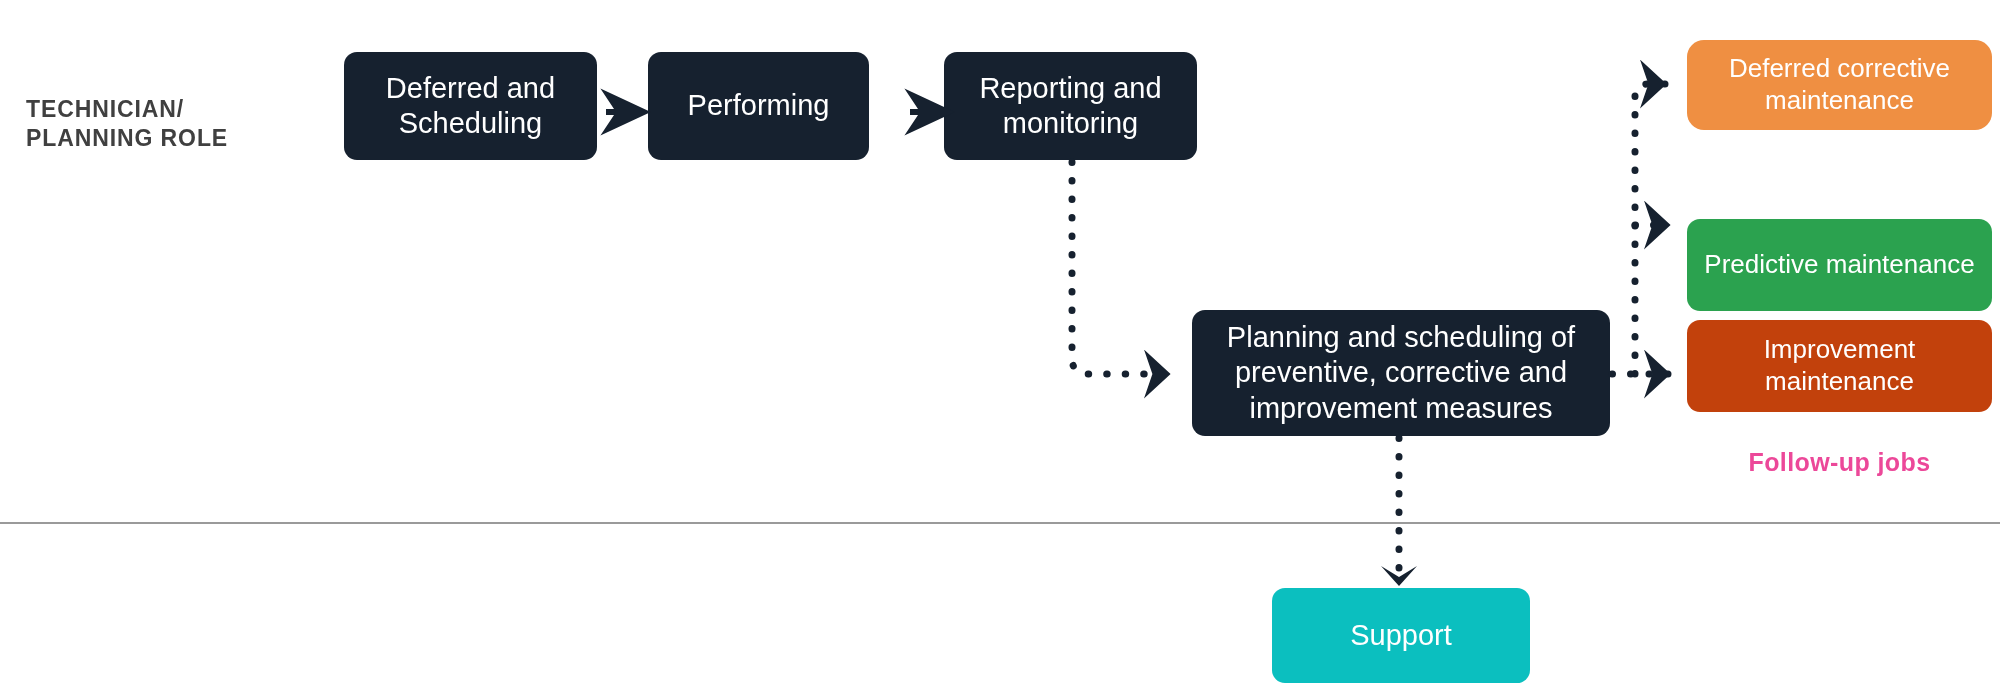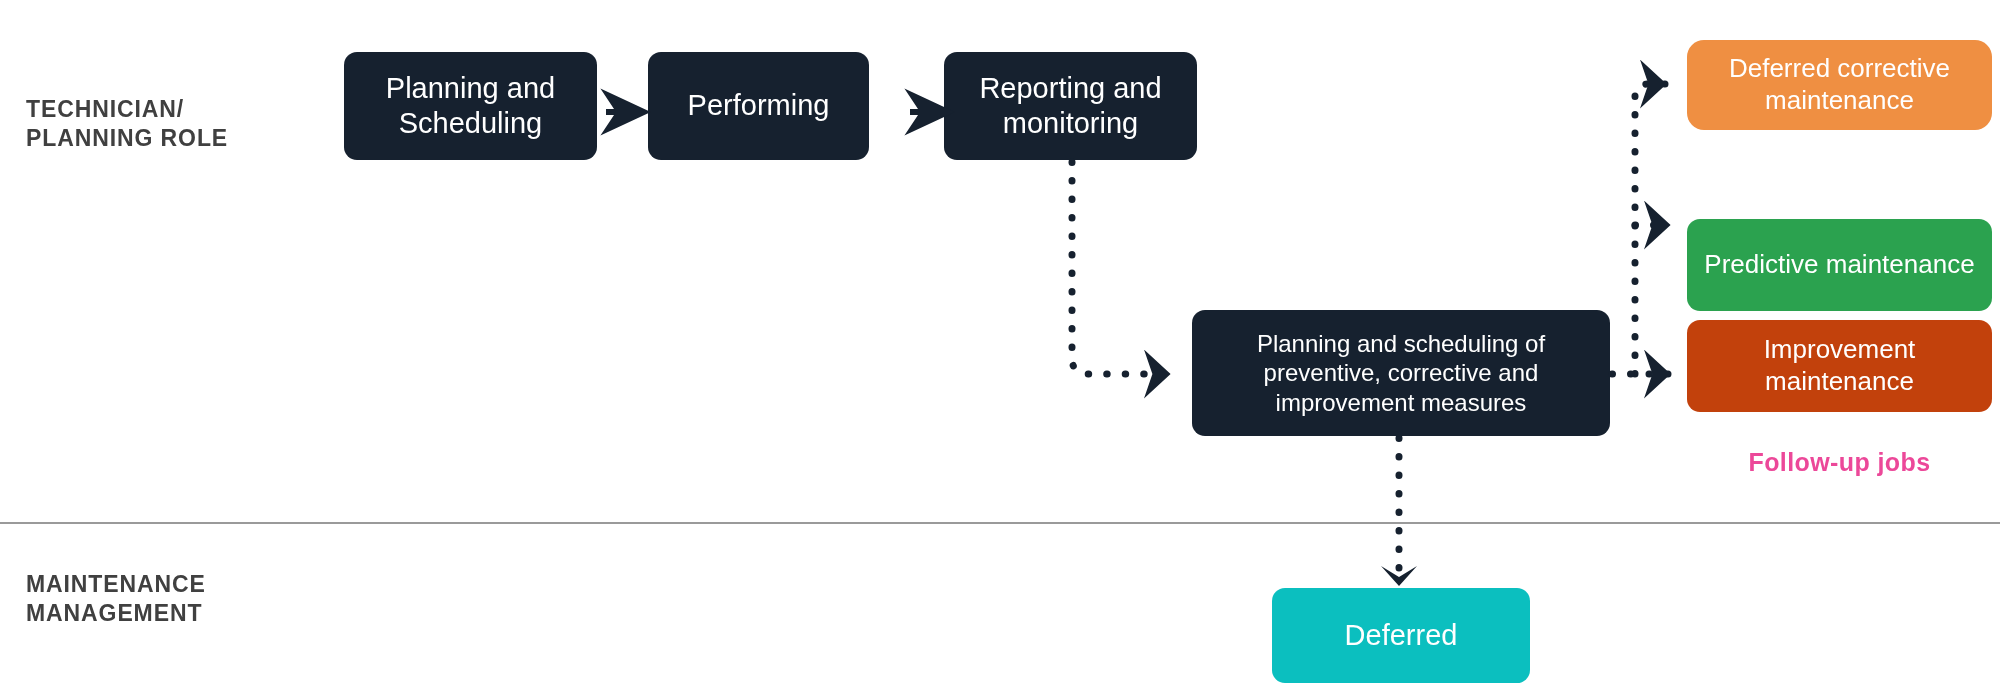--- a/index.html
+++ b/index.html
@@ -72,21 +72,21 @@
     left: 648px; top: 52px; width: 221px; height: 108px;
     font-size: 29px;
   }
   #node-reporting-monitoring {
     left: 944px; top: 52px; width: 253px; height: 108px;
     font-size: 29px;
   }
   
   #node-planning-measures {
     left: 1192px; top: 310px; width: 418px; height: 126px;
-    font-size: 24px;
+    font-size: 29px;
   }
   
   #node-deferred-corrective {
     left: 1687px; top: 40px; width: 305px; height: 90px;
     font-size: 26px;
   }
   #node-predictive {
     left: 1687px; top: 179px; width: 305px; height: 92px;
     font-size: 26px;
   }
@@ -124,43 +124,41 @@
 </style>
 </head>
 <body>
 
 <div id="canvas">
 
   <div id="lane-divider"></div>
 
   <div id="lane-top-label" class="lane-label">TECHNICIAN/
 PLANNING ROLE</div>
-  <div id="lane-bottom-label" class="lane-label">MAINTENANCE
-MANAGEMENT</div>
 
-  <div id="node-planning-scheduling" class="node dark">Planning and
+  <div id="node-planning-scheduling" class="node dark">Deferred and
 Scheduling</div>
   <div id="node-performing" class="node dark">Performing</div>
   <div id="node-reporting-monitoring" class="node dark">Reporting and
 monitoring</div>
 
   <div id="node-planning-measures" class="node dark">Planning and scheduling
 of preventive, corrective
 and improvement measures</div>
 
   <div id="node-deferred-corrective" class="node orange">Deferred corrective
 maintenance</div>
   <div id="node-predictive" class="node green">Predictive
 maintenance</div>
   <div id="node-improvement" class="node blue">Improvement
 maintenance</div>
 
   <div id="followup-caption">Follow-up jobs</div>
 
-  <div id="node-support" class="node teal">Deferred</div>
+  <div id="node-support" class="node teal">Support</div>
 
   <svg id="connectors" viewBox="0 0 2000 699">
     <defs>
       <marker id="mk-solid" markerWidth="9" markerHeight="9" refX="6.6" refY="4.5" orient="auto" markerUnits="strokeWidth">
         <path d="M0,0.6 L8.4,4.5 L0,8.4 L2.6,4.5 Z" fill="#16212f"></path>
       </marker>
       <marker id="mk-chev" markerWidth="7" markerHeight="7" refX="4.2" refY="3.5" orient="auto" markerUnits="strokeWidth">
         <path d="M0.2,0 L4.0,3.5 L0.2,7.0 L1.4,3.5 Z" fill="#16212f"></path>
       </marker>
     </defs>

